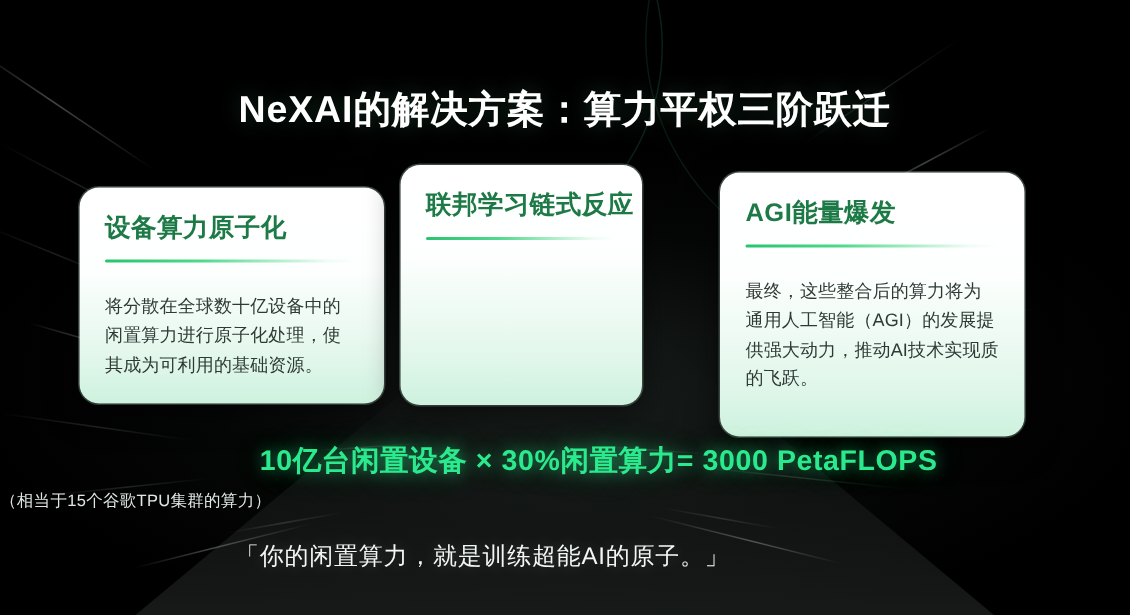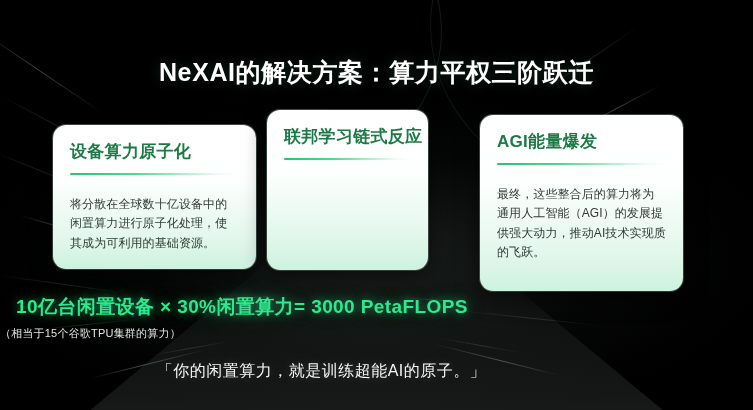--- a/index.html
+++ b/index.html
@@ -97,23 +97,23 @@
     color: #2f3a36;
     font-size: 12px;
     line-height: 1.62;
     letter-spacing: 0.1px;
   }
 
   
   .formula {
     position: absolute;
     top: 294px;
-    left: 16px;
+    left: 4px;
     width: 621px;
-    text-align: left;
+    text-align: right;
     color: #2bea8d;
     font-size: 19px;
     font-weight: 600;
     letter-spacing: 0.4px;
     text-shadow: 0 0 10px rgba(43,234,141,0.55), 0 0 22px rgba(43,234,141,0.25);
     z-index: 6;
   }
   .formula-note {
     position: absolute;
     top: 326px;

